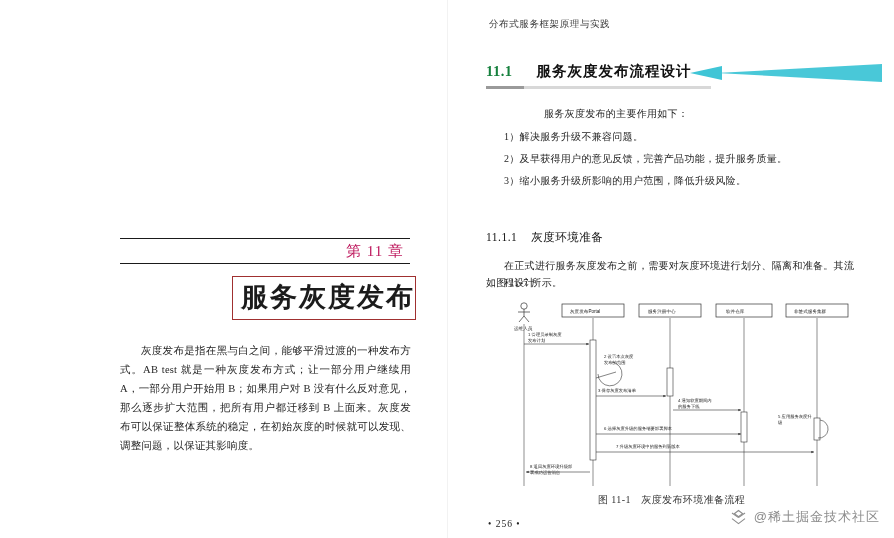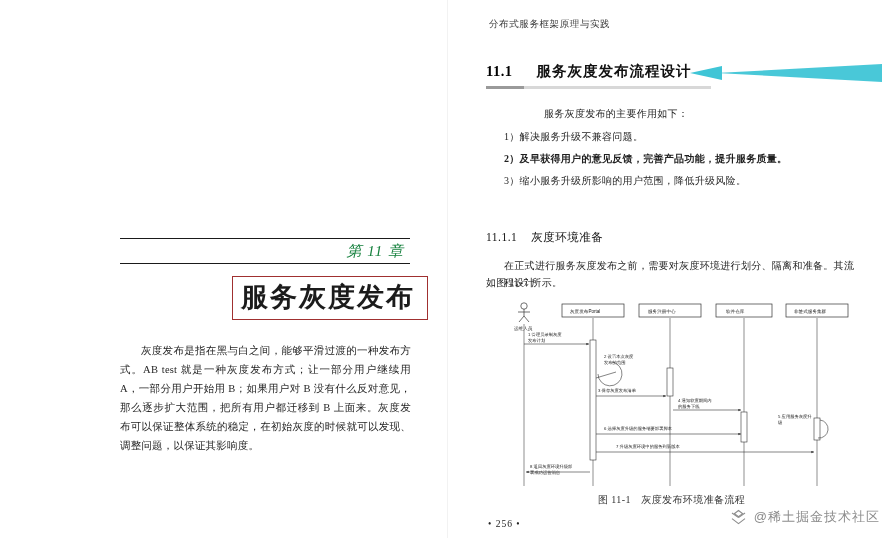--- a/index.html
+++ b/index.html
@@ -39,29 +39,28 @@
     border-bottom: 1.2px solid #1a1a1a;
     height: 26px;
     box-sizing: border-box;
     text-align: right;
     padding-right: 6px;
   }
   .chapter-header span {
     font-size: 15px;
     line-height: 24px;
     letter-spacing: 1px;
-    color: #15803d;
-    font-style: italic;
+    color: #be185d;
   }
   .chapter-title-box {
     position: absolute;
     left: 232px;
     top: 276px;
     border: 1.6px solid #a03030;
-    padding: 3px 12px 5px 8px;
+    padding: 3px 0 5px 8px;
     background: transparent;
   }
   .chapter-title-box span {
     font-size: 27px;
     line-height: 34px;
     letter-spacing: 2px;
     font-weight: bold;
     color: #1b1b1b;
     white-space: nowrap;
   }
@@ -110,21 +109,21 @@
   }
   .sec-heading {
     position: absolute;
     left: 38px;
     top: 62px;
     width: 230px;
   }
   .sec-heading .sec-num {
     font-size: 14.5px;
     font-weight: bold;
-    color: #000000;
+    color: #15803d;
     letter-spacing: 0.5px;
   }
   .sec-heading .sec-text {
     font-size: 14.5px;
     font-weight: bold;
     color: #111;
     letter-spacing: 1px;
     margin-left: 24px;
   }
   .sec-rule {
@@ -154,21 +153,21 @@
   .para {
     position: absolute;
     font-size: 10px;
     line-height: 17px;
     color: #1f1f1f;
     letter-spacing: 0.3px;
   }
   .p-intro { left: 56px; top: 105px; width: 350px; margin-left: 40px; }
   .list-item { position: absolute; left: 56px; font-size: 10px; line-height: 17px; color: #1f1f1f; letter-spacing: 0.3px; }
   .li1 { top: 128px; }
-  .li2 { top: 150px; font-weight: bold; }
+  .li2 { top: 150px; }
   .li3 { top: 172px; }
   .li4 { top: 194px; }
 
   .subsec-heading {
     position: absolute;
     left: 38px;
     top: 230px;
     font-size: 11.5px;
     font-weight: normal;
     color: #111;

